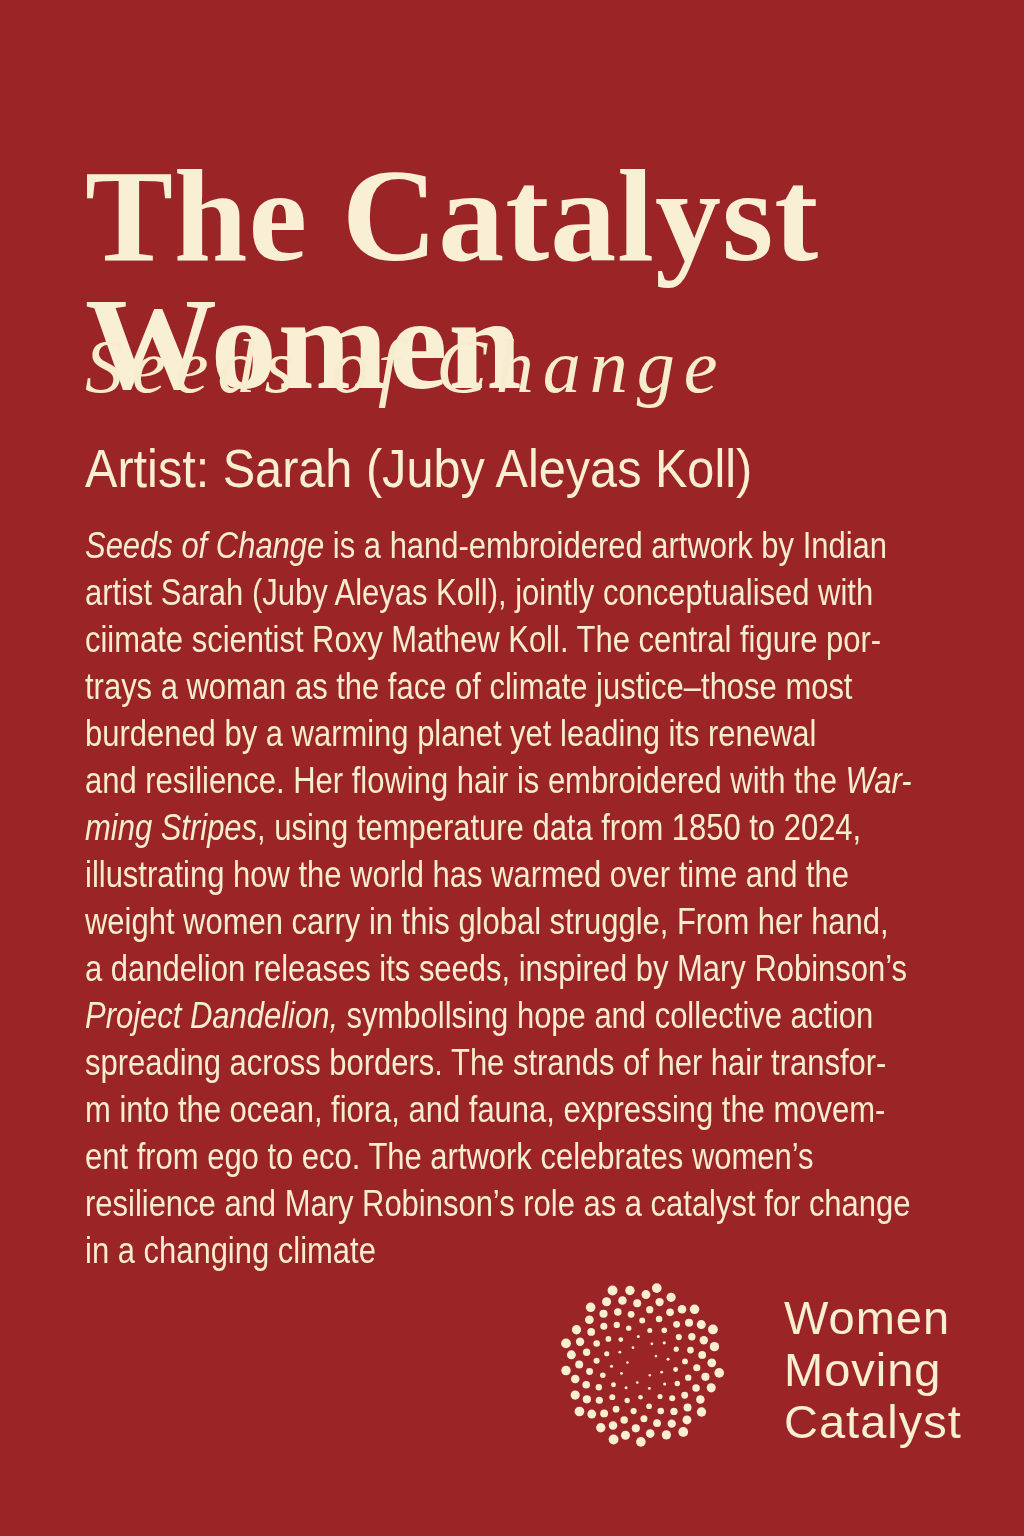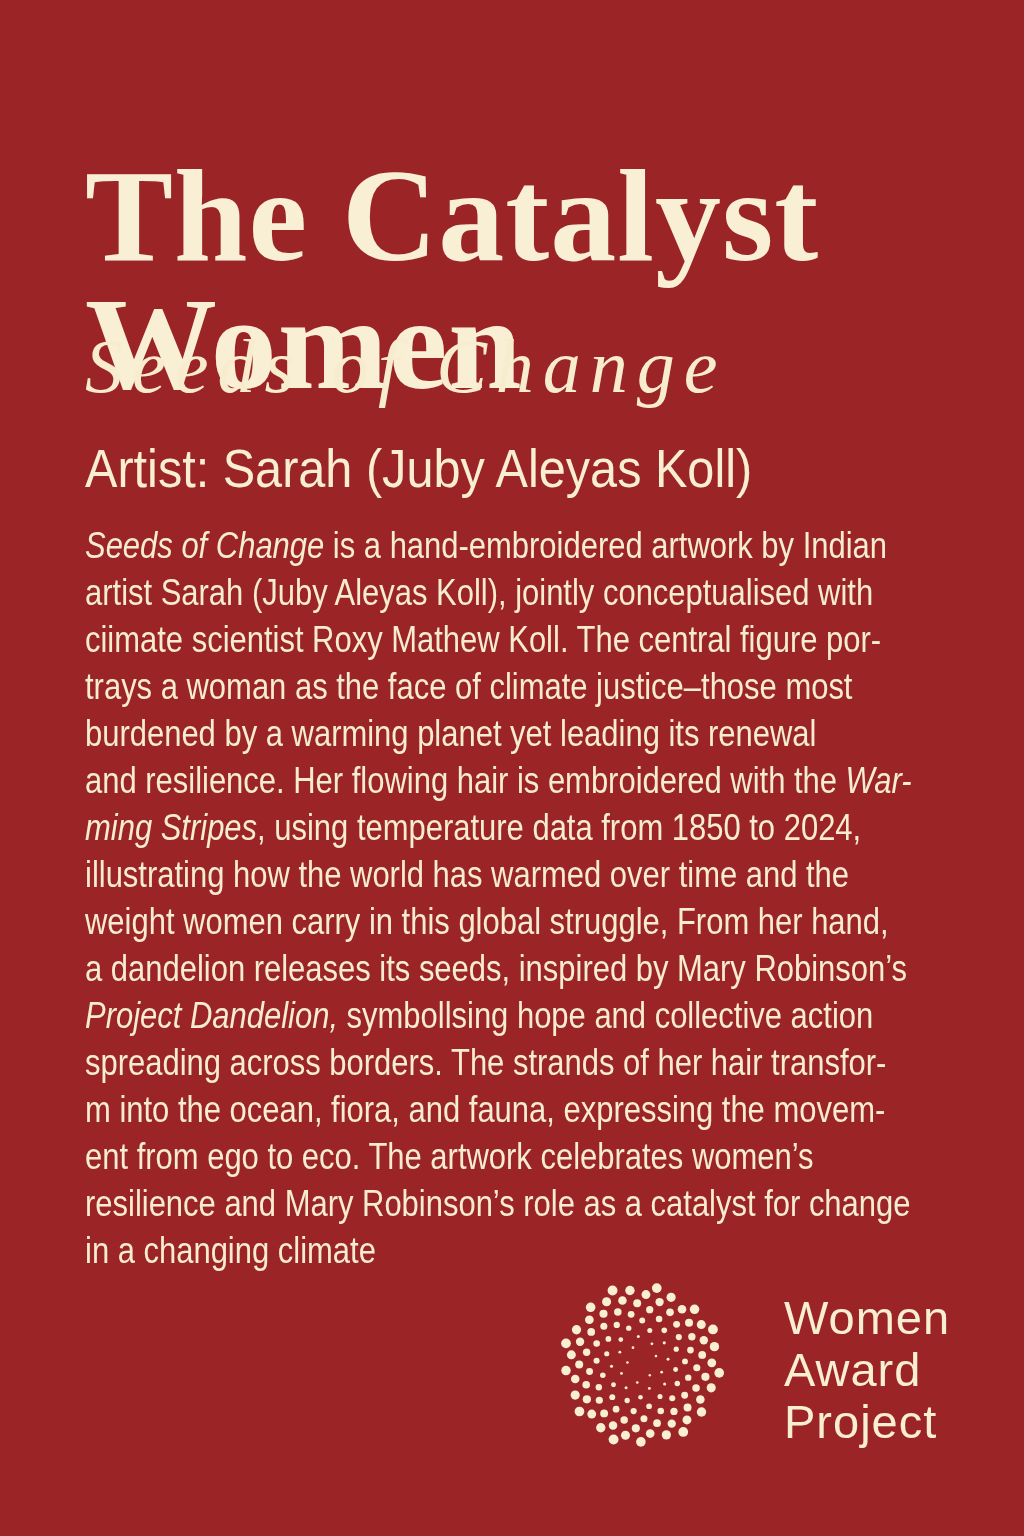--- a/index.html
+++ b/index.html
@@ -234,17 +234,17 @@
           <circle cx="-75.99" cy="-21.63" r="4.90" fill="#F8EED2"></circle>
           <circle cx="70.95" cy="-35.54" r="4.91" fill="#F8EED2"></circle>
           <circle cx="-28.43" cy="74.46" r="4.93" fill="#F8EED2"></circle>
           <circle cx="-29.46" cy="-74.43" r="4.95" fill="#F8EED2"></circle>
         </g>
     </svg>
   </div>
 
   <div class="logo-text">
     <div>Women</div>
-    <div>Award</div>
-    <div>Project</div>
+    <div>Moving</div>
+    <div>Catalyst</div>
   </div>
 
 </div>
 
 </body></html>

